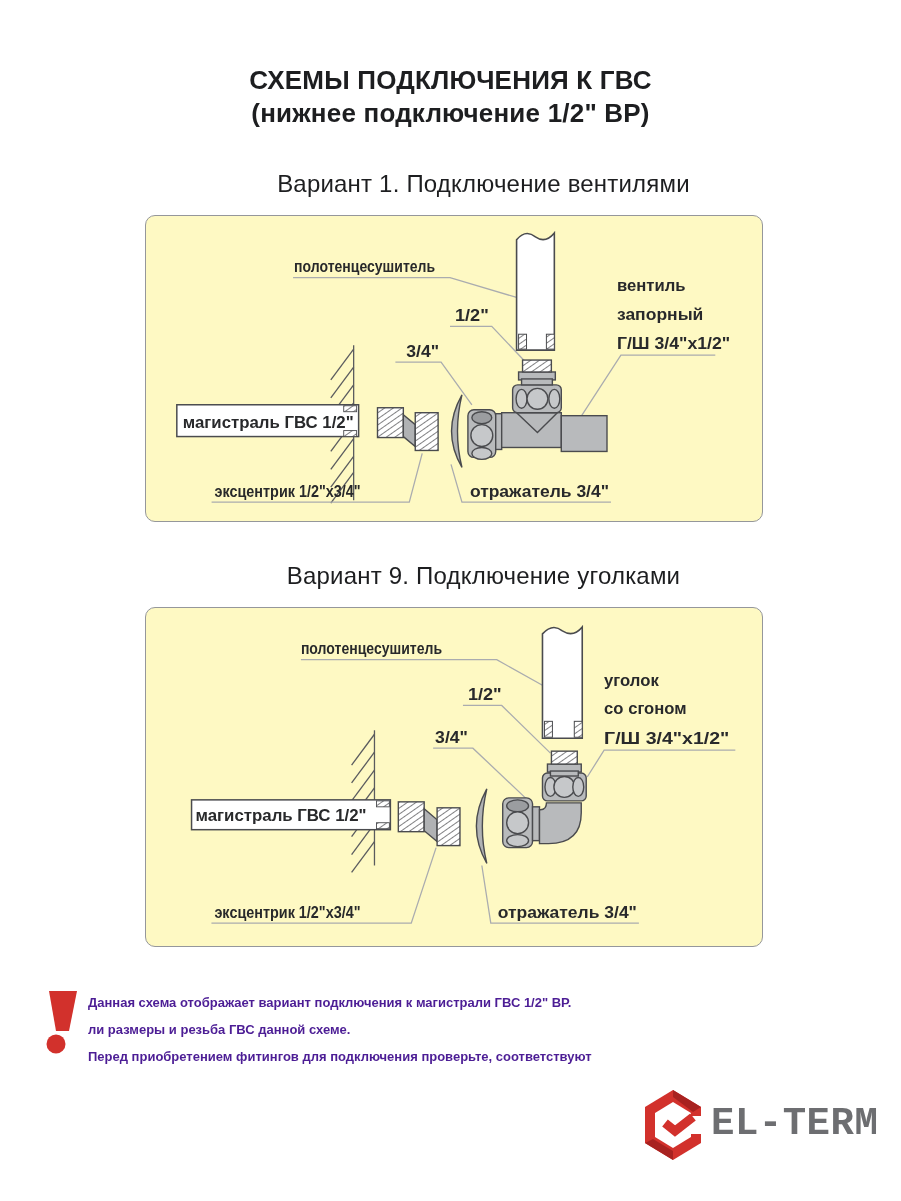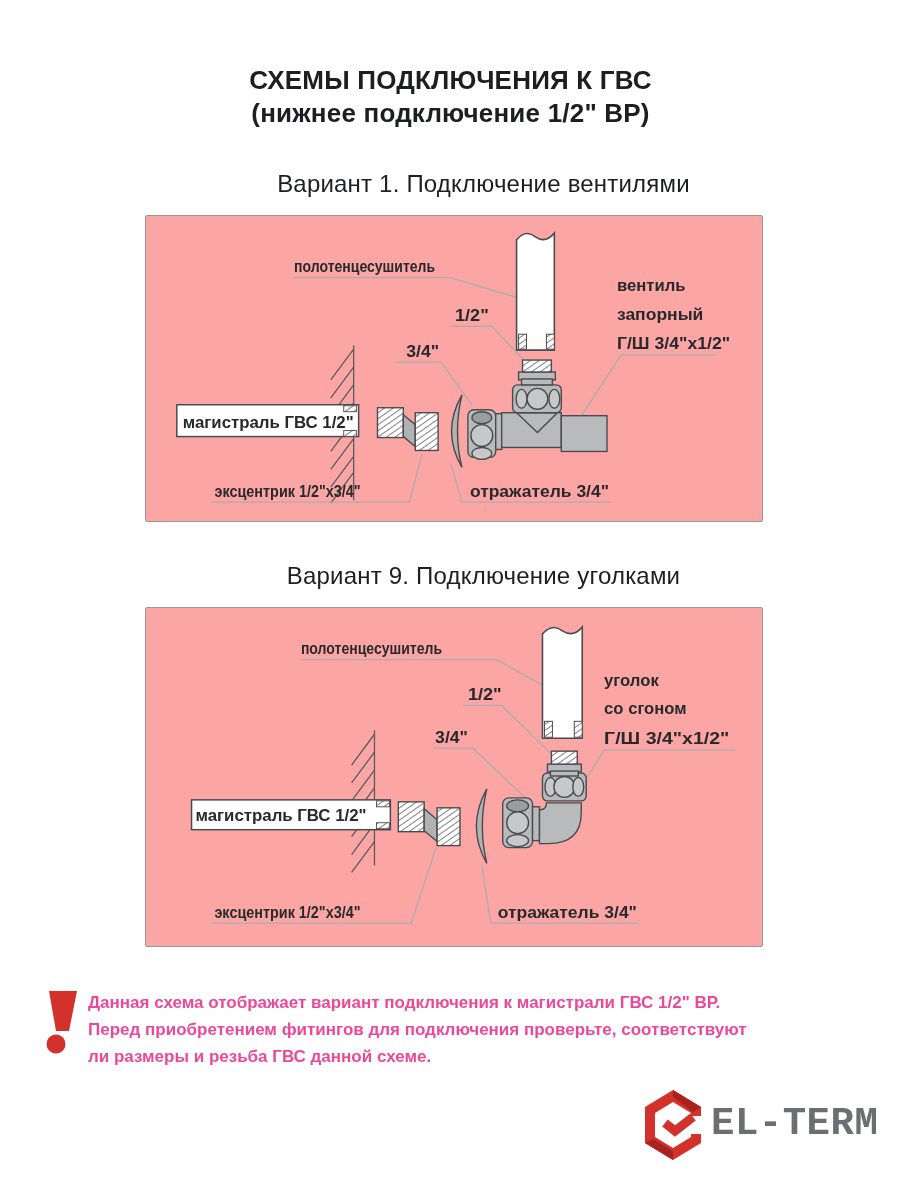--- a/index.html
+++ b/index.html
@@ -11,31 +11,31 @@
     position:absolute;top:64px;left:0;width:901px;text-align:center;
     font-size:26px;line-height:33px;font-weight:700;color:#1d1e20;letter-spacing:.2px;
   }
   .variant-title{
     position:absolute;left:0;width:901px;text-align:center;
     font-size:24px;font-weight:400;color:#1d1e20;letter-spacing:.2px;margin-left:33px;
   }
   .vt1{top:170px;}
   .vt2{top:562px;}
   .dbox{
-    position:absolute;left:145px;width:616px;background:#fca5a5;
-    border:1.5px solid #95979b;border-radius:2px;
+    position:absolute;left:145px;width:616px;background:#fef9c3;
+    border:1.5px solid #95979b;border-radius:10px;
   }
   .box1{top:215px;height:305px;}
   .box2{top:607px;height:338px;}
   .dbox svg{display:block;}
   .warning{position:absolute;left:0;top:0;width:901px;}
   .warn-icon{position:absolute;left:46px;top:990px;}
   .warn-text{
     position:absolute;left:88px;top:989px;width:800px;
-    font-size:17px;line-height:27px;font-weight:700;color:#ec4899;
+    font-size:13px;line-height:27px;font-weight:700;color:#4c1d95;
   }
   .logo{position:absolute;left:643px;top:1086px;width:245px;height:80px;}
   .logo-mark{position:absolute;left:0;top:2px;}
   .logo-text{
     position:absolute;left:68px;top:16px;
     font-size:39px;font-weight:700;color:#6d6e71;letter-spacing:.5px;font-family:Liberation Mono, monospace;
   }
   svg text.lbl{
     font-family:"Liberation Sans",sans-serif;font-size:17.5px;font-weight:600;fill:#28292b;
   }
@@ -213,22 +213,22 @@
 
   <div class="warning">
     <div class="warn-icon">
       <svg width="36" height="66" viewBox="0 0 36 66">
         <polygon points="3,1 31,1 23,41 10,41" fill="#d2312c"></polygon>
         <circle cx="10" cy="54" r="9.5" fill="#d2312c"></circle>
       </svg>
     </div>
     <div class="warn-text">
       <div>Данная схема отображает вариант подключения к магистрали ГВС 1/2" ВР.</div>
+      <div>ли  размеры и резьба ГВС данной схеме.</div>
       <div>Перед приобретением фитингов для подключения проверьте, соответствуют</div>
-      <div>ли  размеры и резьба ГВС данной схеме.</div>
     </div>
   </div>
 
   <div class="logo">
     <div class="logo-mark">
       <svg width="60" height="74" viewBox="0 0 60 74">
         <polygon points="30,2 58,19 58,55 30,72 2,55 2,19" fill="#d2312c"></polygon>
         <polygon points="30,2 58,19 50,24 30,9" fill="#a82220"></polygon>
         <polygon points="2,55 30,72 30,63 10,51" fill="#a82220"></polygon>
         <polygon points="30,14 48,25 48,49 30,60 12,49 12,25" fill="#ffffff"></polygon>

